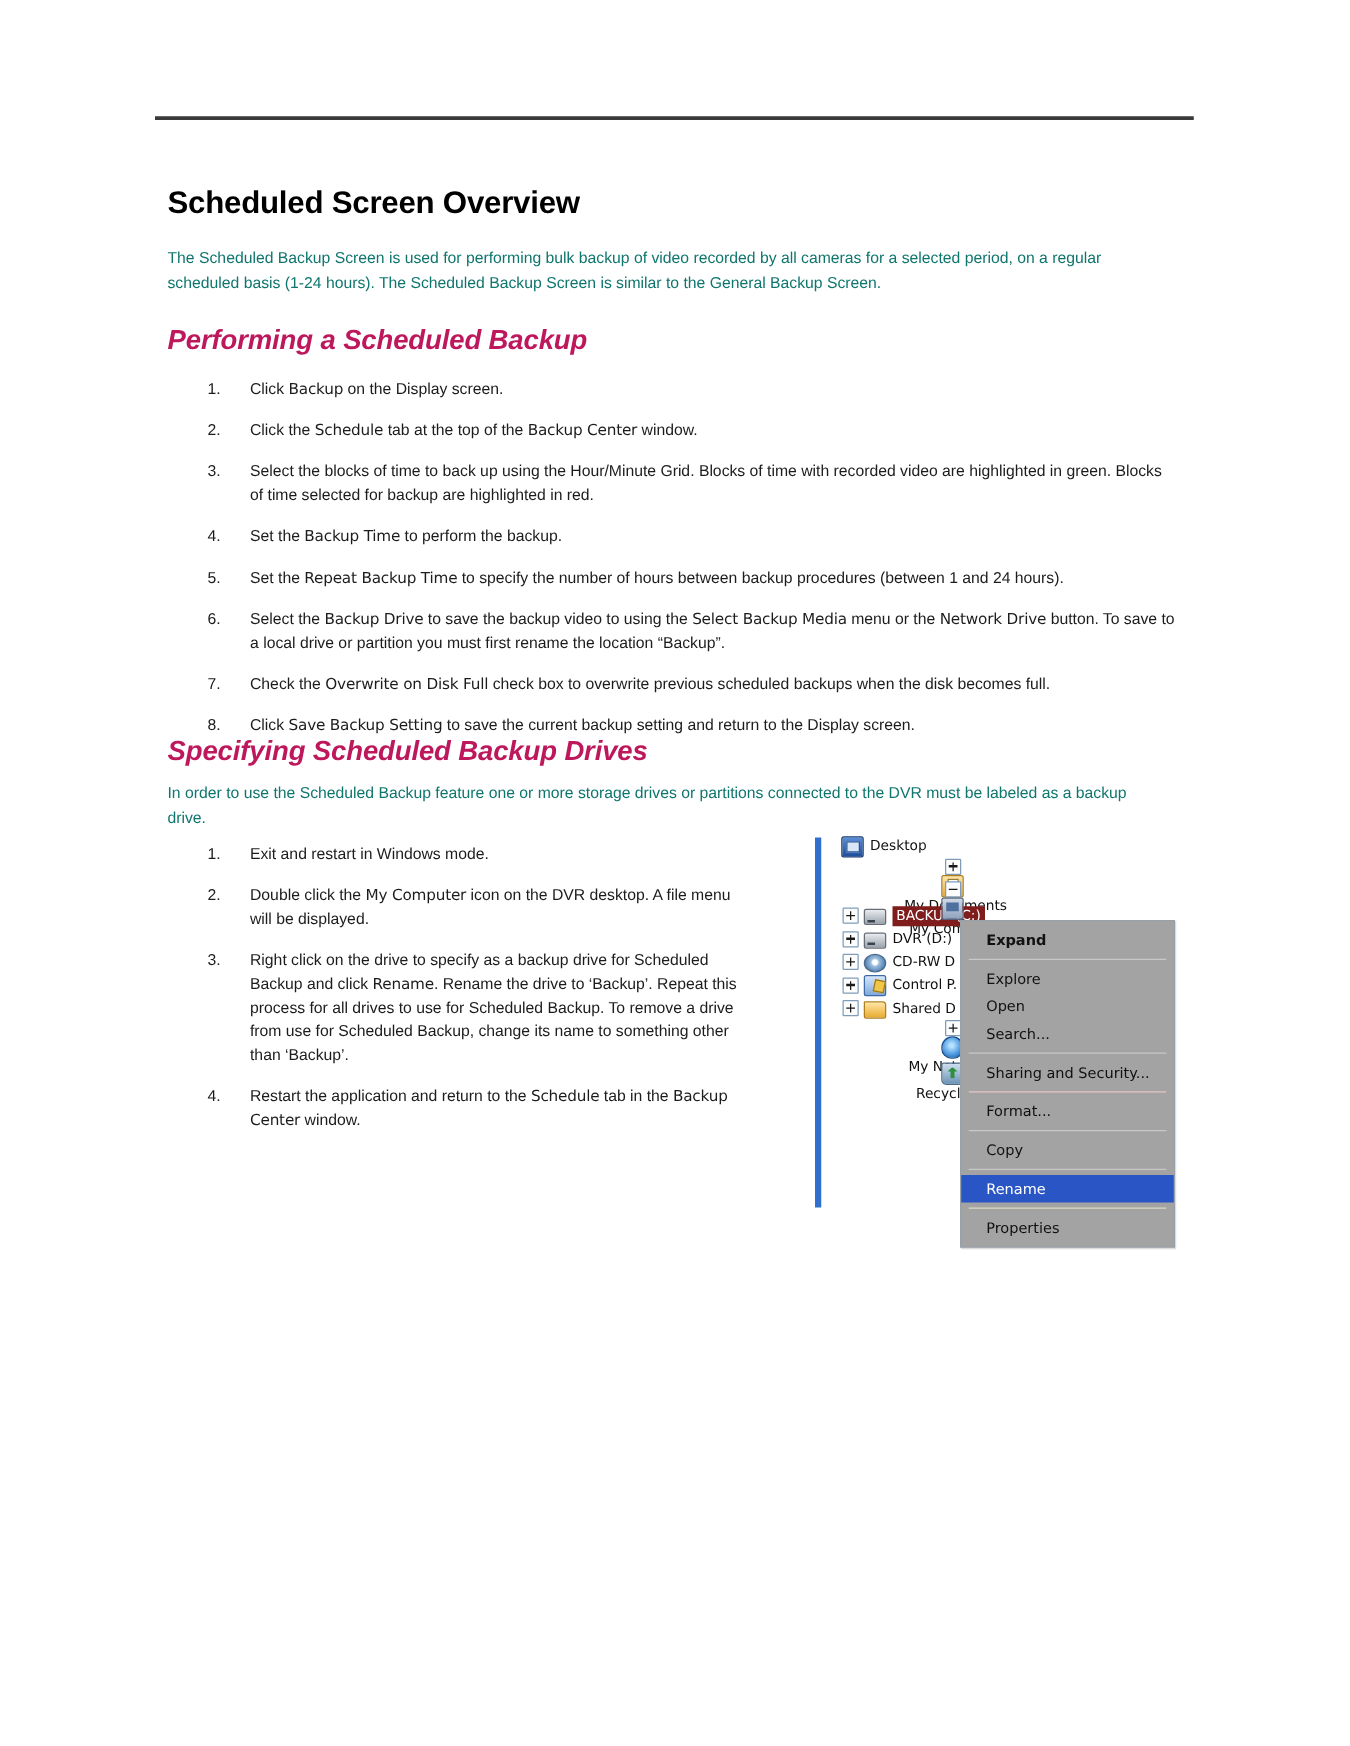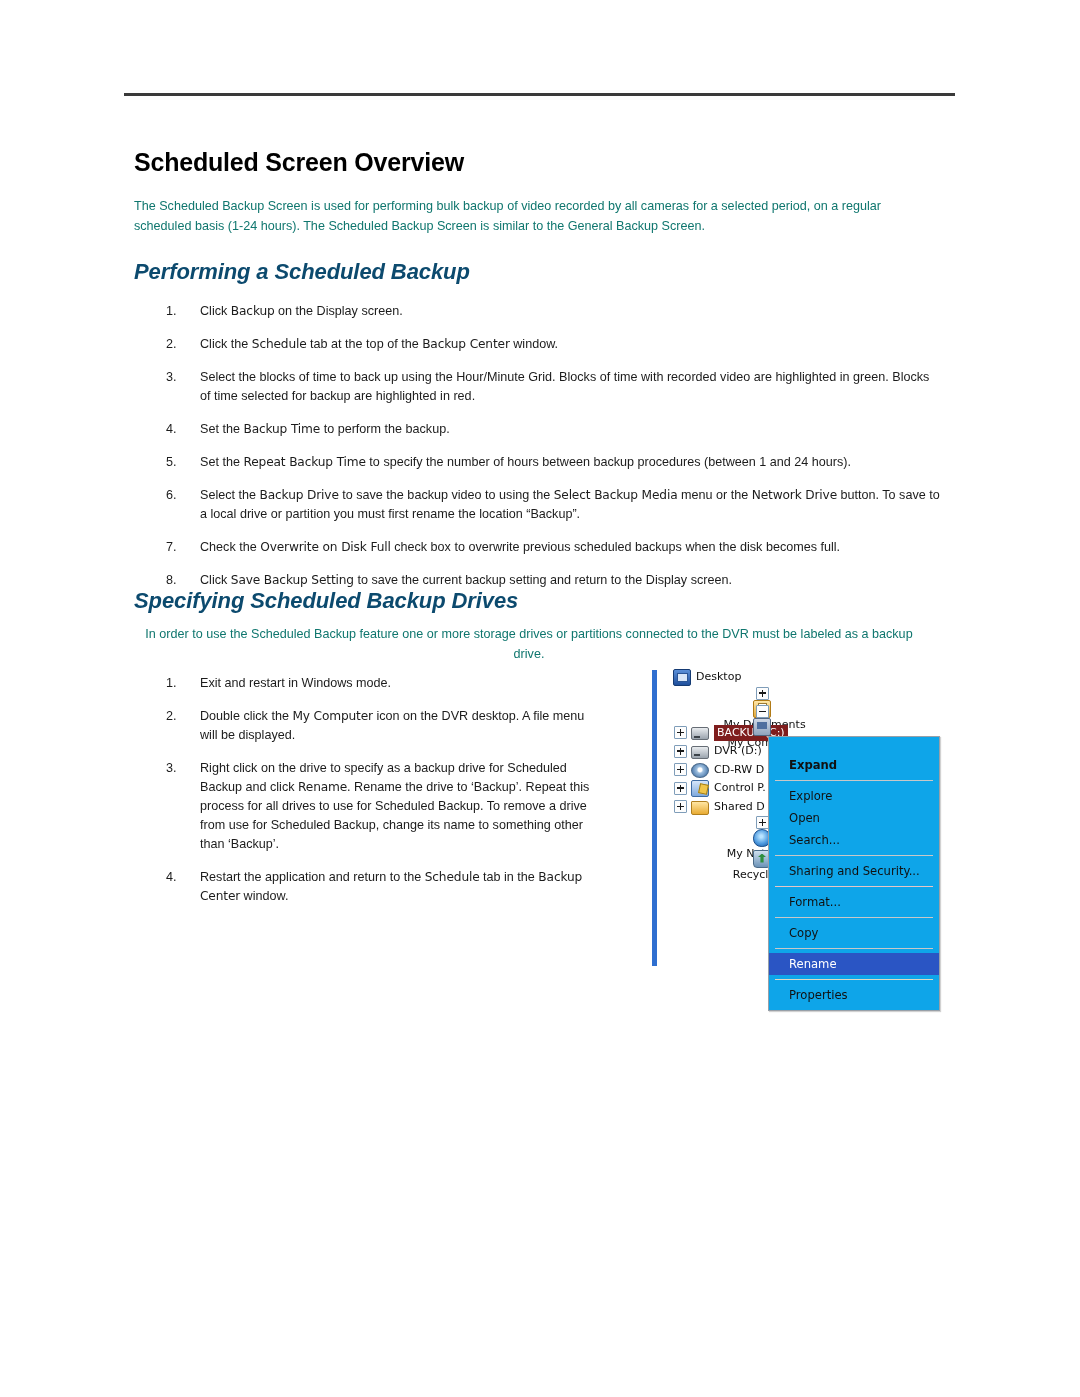--- a/index.html
+++ b/index.html
@@ -47,36 +47,36 @@
     top: 148px;
     font-size: 25px;
     font-weight: bold;
     color: #000000;
     letter-spacing: -0.2px;
   }
   .h2 {
     font-size: 22px;
     font-weight: bold;
     font-style: italic;
-    color: #0c4a6e;
+    color: #be185d;
     letter-spacing: -0.1px;
     text-align: right;
   }
   .h2.a { position: absolute; left: 134px; top: 259px; }
   .h2.b { position: absolute; left: 134px; top: 588px; }
 
   
   .para {
     position: absolute;
     font-size: 12.6px;
     line-height: 19.5px;
     color: #0f766e;
   }
   .intro-para   { left: 134px; top: 197px; width: 790px; }
-  .drives-para  { left: 134px; top: 625px; width: 790px; text-align: center; }
+  .drives-para  { left: 134px; top: 625px; width: 790px; }
 
   
   .list {
     position: absolute;
     font-size: 12.6px;
     line-height: 19px;
     color: #1c1c1c;
   }
   .list-perform { left: 166px; top: 302px; width: 775px; }
   .list-drives  { left: 166px; top: 674px; width: 430px; }
@@ -266,27 +266,27 @@
     background: #2f8f3f;
     clip-path: polygon(50% 0, 100% 40%, 70% 40%, 70% 100%, 30% 100%, 30% 40%, 0 40%);
   }
 
   
   .ctxmenu {
     position: absolute;
     left: 768px;
     top: 736px;
     width: 170px;
-    background: #0ea5e9;
+    background: #a3a3a3;
     border: 1px solid #98a0a8;
     box-shadow: 1px 1px 1px rgba(0,0,0,.18);
     font-family: "DejaVu Sans", sans-serif;
     font-size: 11.6px;
     color: #111;
-    padding: 17px 0 4px 0;
+    padding: 4px 0 4px 0;
   }
   .mi {
     padding: 3px 8px 3px 20px;
     line-height: 16px;
     white-space: nowrap;
   }
   .mi.bold { font-weight: bold; }
   .mi.sel {
     background: #2a55c4;
     color: #ffffff;

